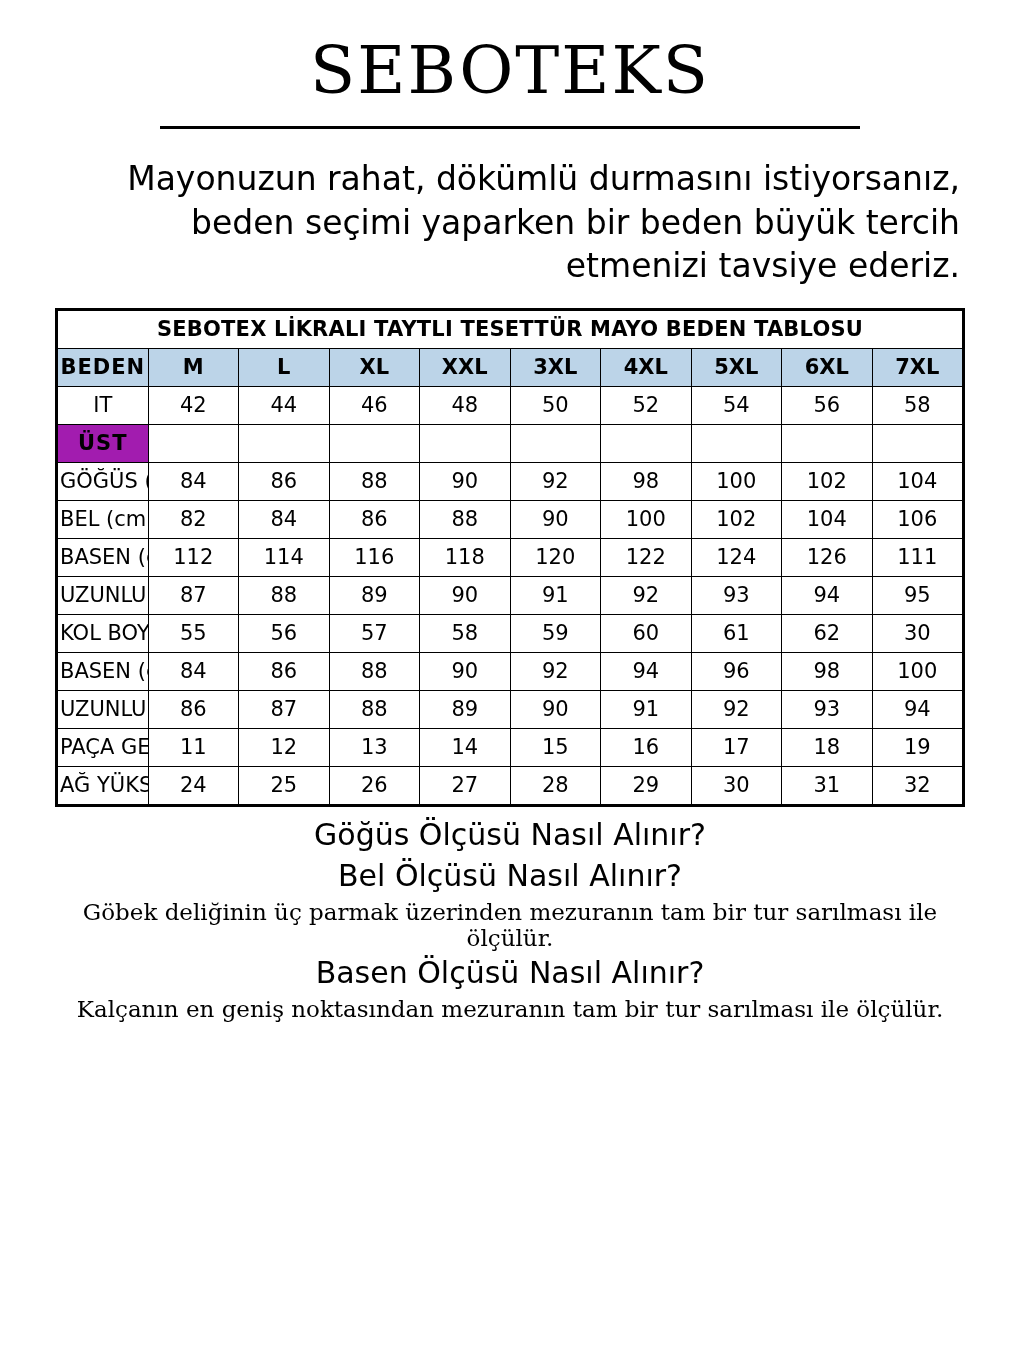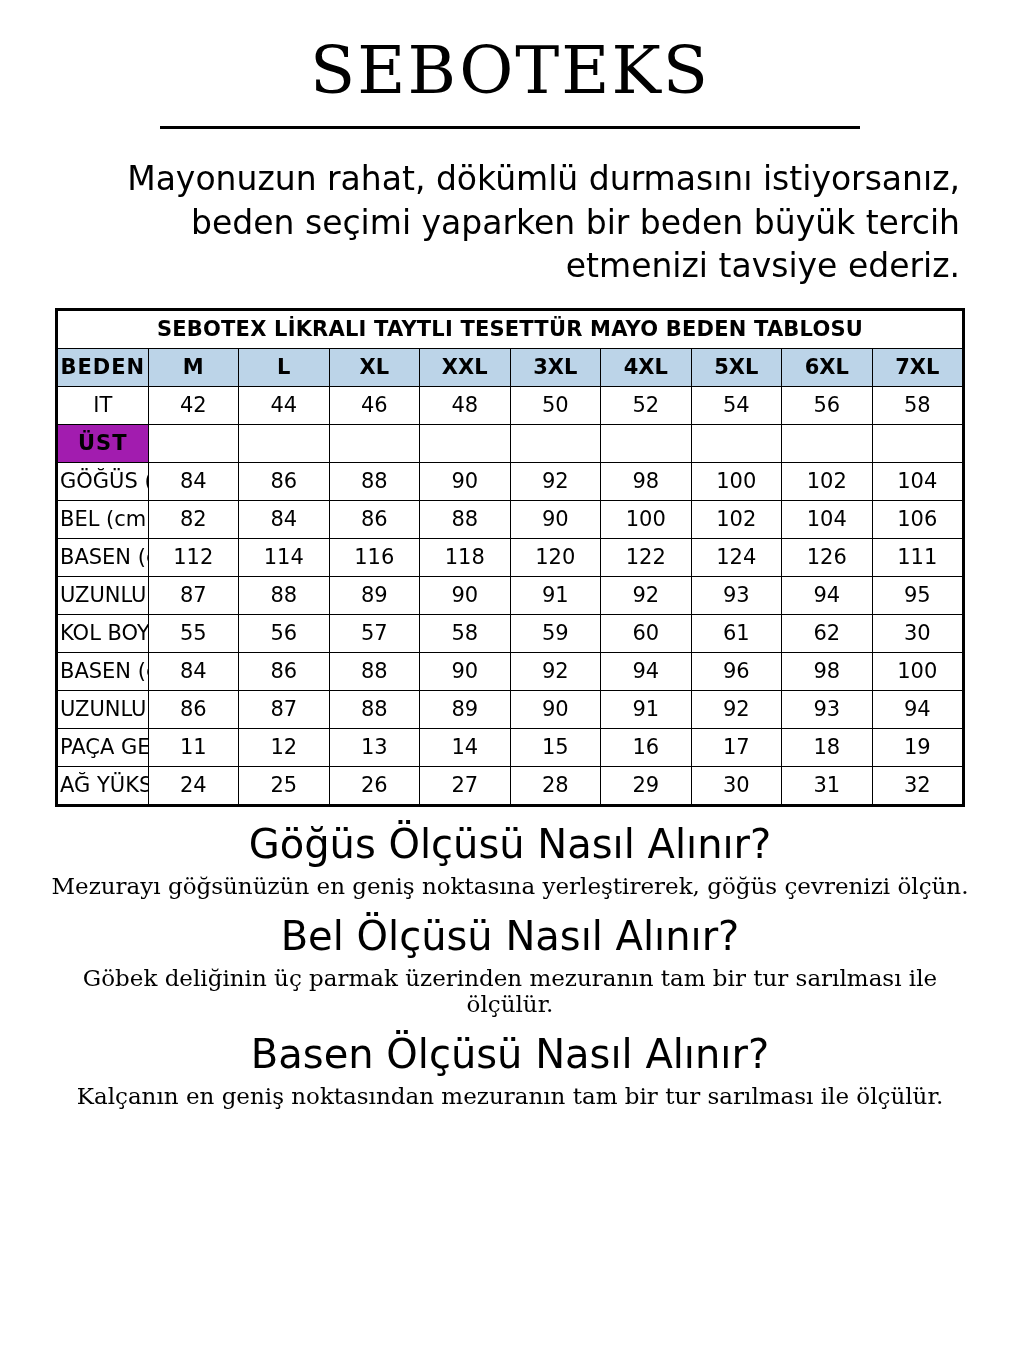--- a/index.html
+++ b/index.html
@@ -105,22 +105,21 @@
     background: #ffffff;
     border-left: 1px solid #000;
   }
 
   
   .howto {
     margin: 10px 40px 0 40px;
     text-align: center;
   }
   .howto-q {
-    font-size: 40px;
-    margin-top: 14px;
+    font-size: 30px;
     margin-bottom: 6px;
     font-family: "DejaVu Sans", sans-serif;
     font-weight: 400;
   }
   .howto-a {
     font-size: 23px;
     font-family: "DejaVu Serif", serif;
     margin-bottom: 4px;
   }
 </style>
@@ -288,20 +287,19 @@
           <td>30</td>
           <td>31</td>
           <td>32</td>
         </tr>
       </tbody>
     </table>
   </div>
 
   <div class="howto">
     <div class="howto-q">Göğüs Ölçüsü Nasıl Alınır?</div>
-    <div class="howto-a">Mezurayı göğsünüzün en geniş noktasına yerleştirerek, göğüs çevrenizi ölçün.</div>
     <div class="howto-q">Bel Ölçüsü Nasıl Alınır?</div>
     <div class="howto-a">Göbek deliğinin üç parmak üzerinden mezuranın tam bir tur sarılması ile ölçülür.</div>
     <div class="howto-q">Basen Ölçüsü Nasıl Alınır?</div>
     <div class="howto-a">Kalçanın en geniş noktasından mezuranın tam bir tur sarılması ile ölçülür.</div>
   </div>
 
 </div>
 
 </body></html>

